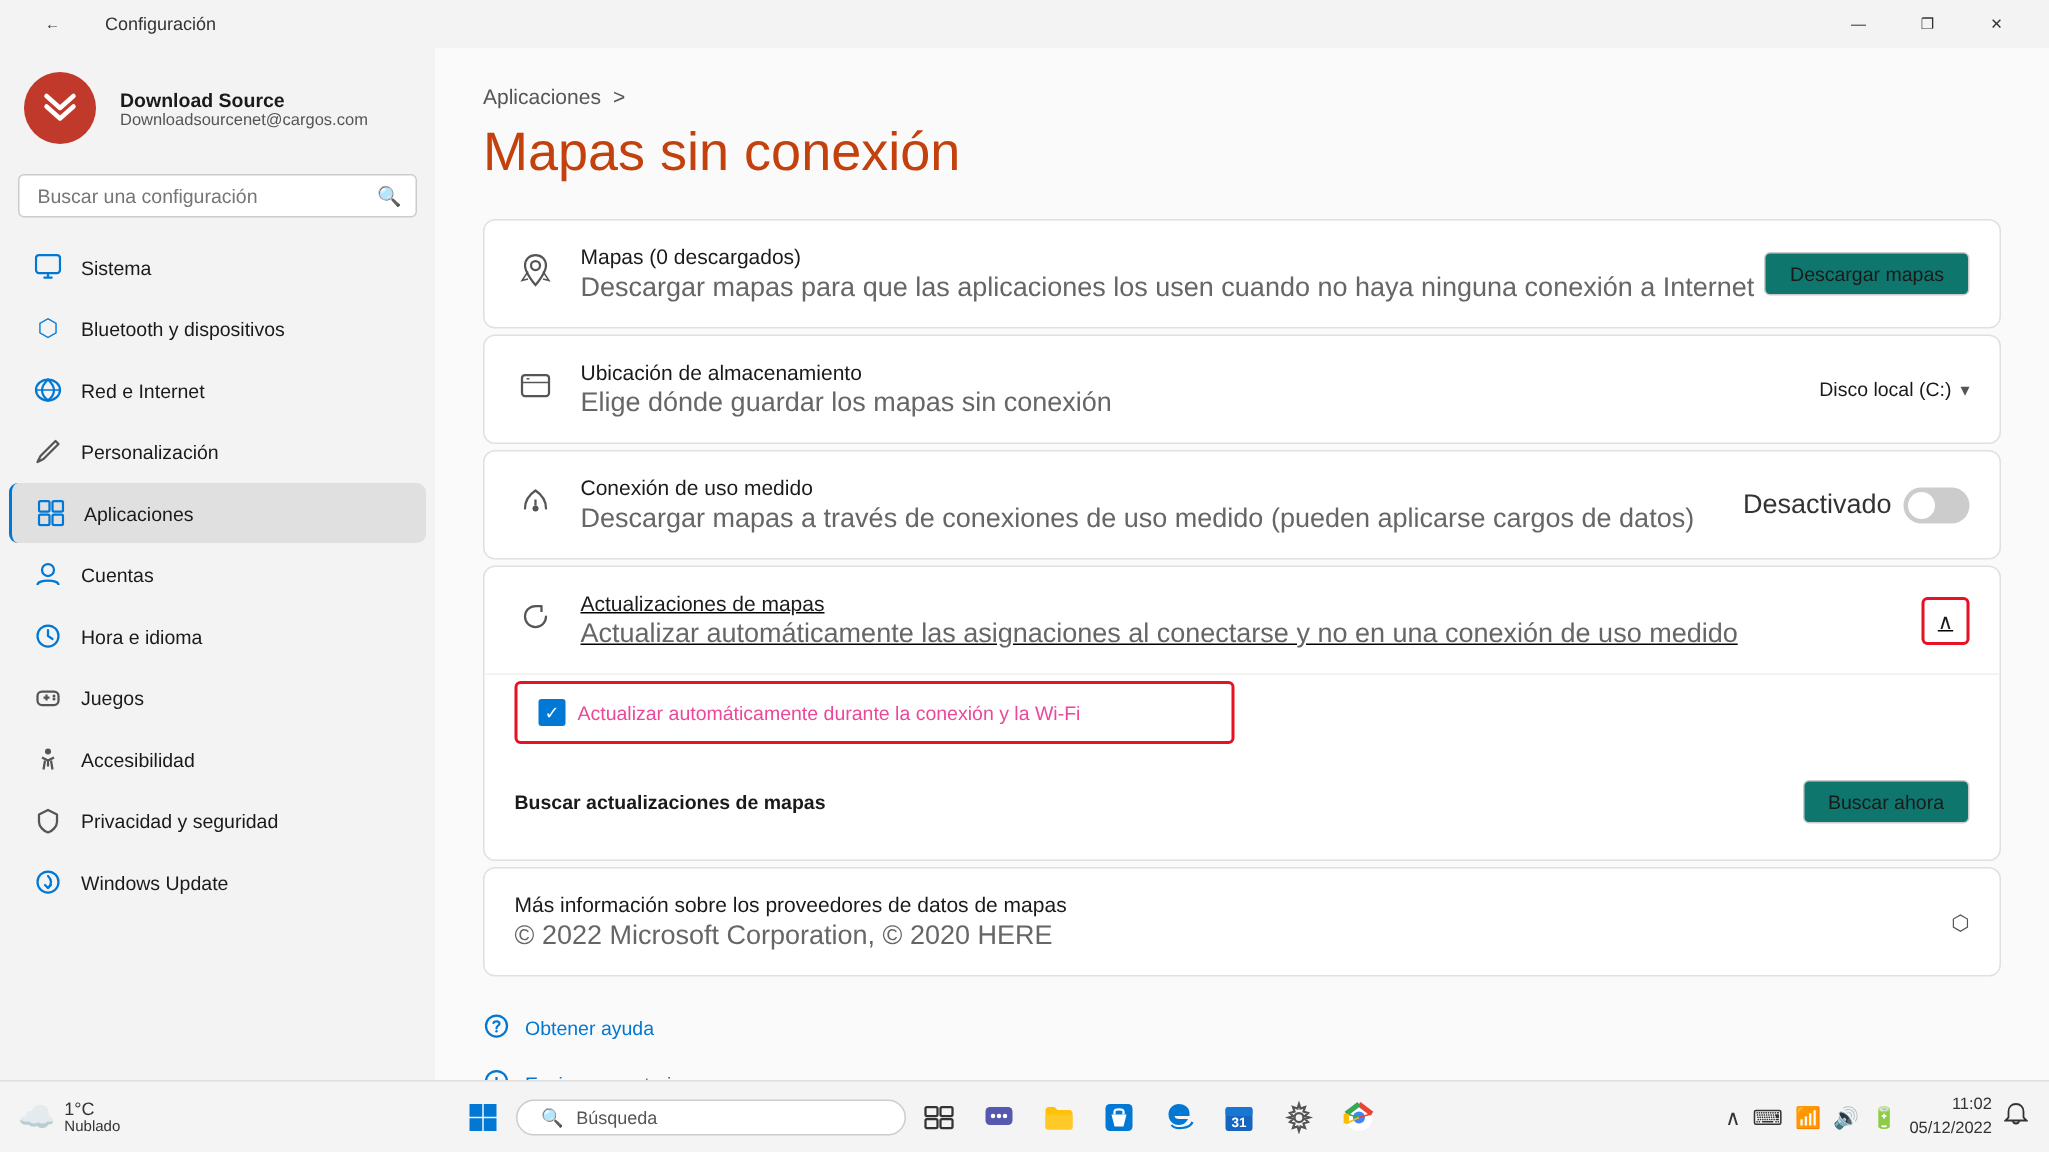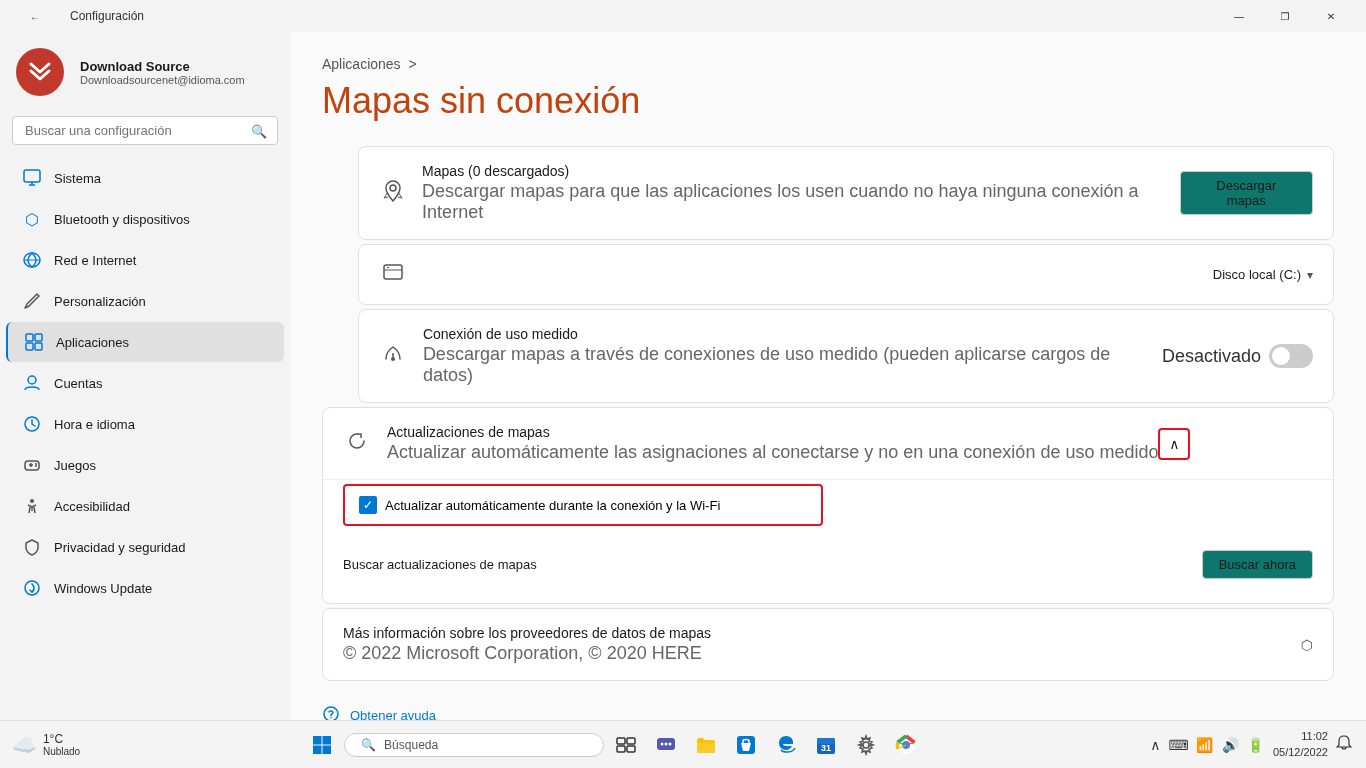--- a/index.html
+++ b/index.html
@@ -126,21 +126,20 @@
       margin-bottom: 24px;
     }
 
     
     .card {
       background: white;
       border-radius: 8px;
       border: 1px solid #e0e0e0;
       margin-bottom: 4px;
       padding: 16px 20px;
-      margin-left: 36px;
     }
     .card-row {
       display: flex;
       align-items: center;
       justify-content: space-between;
     }
     .card-left { display: flex; align-items: center; gap: 16px; }
     .card-icon { font-size: 20px; color: #555; width: 28px; text-align: center; }
     .card-label { font-size: 14px; font-weight: 500; color: #1a1a1a; }
     .card-desc { font-size: 18px; color: #666; margin-top: 2px; }
@@ -189,22 +188,23 @@
     
     .updates-card {
       background: white;
       border-radius: 8px;
       border: 1px solid #e0e0e0;
       margin-bottom: 4px;
     }
     .updates-header {
       display: flex;
       align-items: center;
-      justify-content: flex-start;
+      justify-content: space-between;
       padding: 16px 20px;
+      text-decoration: underline;
     }
     .updates-body {
       padding: 4px 20px 16px 20px;
       border-top: 1px solid #f0f0f0;
     }
 
     
     .expand-btn {
       width: 32px; height: 32px;
       border: 2px solid #e81123;
@@ -233,29 +233,29 @@
     }
     .checkbox-box {
       width: 18px; height: 18px;
       background: #0078d4;
       border-radius: 2px;
       display: flex; align-items: center; justify-content: center;
       color: white;
       font-size: 12px;
       flex-shrink: 0;
     }
-    .checkbox-label { font-size: 13px; color: #000000; }
+    .checkbox-label { font-size: 13px; color: #ec4899; }
 
     .search-map-row {
       display: flex;
       align-items: center;
       justify-content: space-between;
       padding: 8px 0;
     }
-    .search-map-label { font-size: 13px; color: #1a1a1a; }
+    .search-map-label { font-size: 13px; color: #1a1a1a; font-weight: bold; }
 
     
     .info-card {
       background: white;
       border-radius: 8px;
       border: 1px solid #e0e0e0;
       padding: 16px 20px;
       margin-bottom: 4px;
       display: flex;
       align-items: center;
@@ -343,21 +343,21 @@
           
           <svg width="38" height="38" viewBox="0 0 38 38">
             <circle cx="19" cy="19" r="19" fill="#c0392b"></circle>
             <polyline points="10,14 19,22 28,14" fill="none" stroke="white" stroke-width="3" stroke-linecap="round" stroke-linejoin="round"></polyline>
             <polyline points="10,21 19,29 28,21" fill="none" stroke="white" stroke-width="3" stroke-linecap="round" stroke-linejoin="round"></polyline>
           </svg>
         </span>
       </div>
       <div>
         <div class="profile-name">Download Source</div>
-        <div class="profile-email">Downloadsourcenet@idioma.com</div>
+        <div class="profile-email">Downloadsourcenet@cargos.com</div>
       </div>
     </div>
 
     <div class="sidebar-search">
       <input type="text" placeholder="Buscar una configuración" style="">
       <span class="search-icon">🔍</span>
     </div>
 
     <nav class="sidebar-nav">
       <div class="nav-item">
@@ -496,20 +496,24 @@
     <div class="card">
       <div class="card-row">
         <div class="card-left">
           <span class="card-icon">
             <svg width="22" height="22" viewBox="0 0 22 22">
                 <rect x="2" y="4" width="18" height="14" rx="2" fill="none" stroke="#555" stroke-width="1.5"></rect>
                 <line x1="2" y1="9" x2="20" y2="9" stroke="#555" stroke-width="1"></line>
                 <line x1="5" y1="6.5" x2="7" y2="6.5" stroke="#555" stroke-width="1"></line>
               </svg>
           </span>
+          <div>
+            <div class="card-label">Ubicación de almacenamiento</div>
+            <div class="card-desc">Elige dónde guardar los mapas sin conexión</div>
+          </div>
         </div>
         <div class="select-control">
           <span>Disco local (C:)</span>
           <span class="chevron">▾</span>
         </div>
       </div>
     </div>
 
     <div class="card">
       <div class="card-row">

